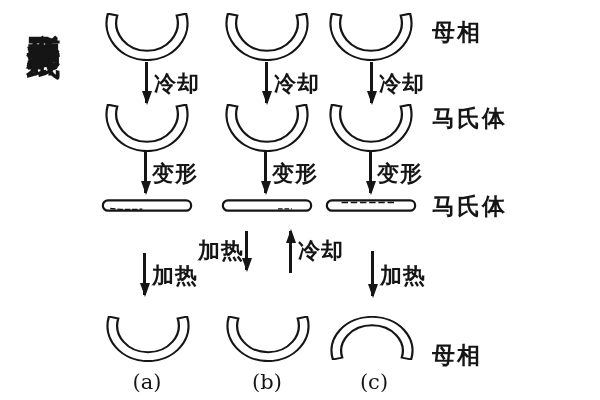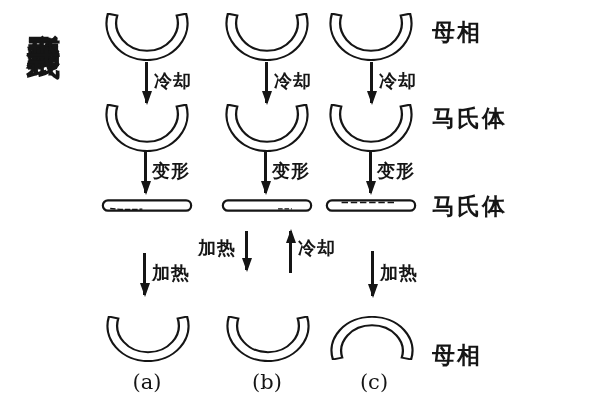--- a/index.html
+++ b/index.html
@@ -19,21 +19,21 @@
   
   .shape { position:absolute; }
   .shape svg { display:block; }
   
   .arr { position:absolute; width:3px; background:#151515; }
   .arr::after { content:""; position:absolute; left:-3.5px; width:0; height:0;
                 border-left:5px solid transparent; border-right:5px solid transparent; }
   .arr-down::after { bottom:-2px; border-top:14px solid #151515; }
   .arr-up::after   { top:-2px;   border-bottom:14px solid #151515; }
   
-  .plabel { position:absolute; font-size:18px; font-weight:600; letter-spacing:1px; white-space:nowrap; }
+  .plabel { position:absolute; font-size:22px; font-weight:600; letter-spacing:1px; white-space:nowrap; }
   
   .phlabel { position:absolute; left:432px; font-size:23px; font-weight:600; letter-spacing:2px; white-space:nowrap; }
   
   .caption { position:absolute; top:370px; width:44px; text-align:center; font-size:21px; }
 </style>
 </head>
 <body>
 
 <div id="frame">
 

